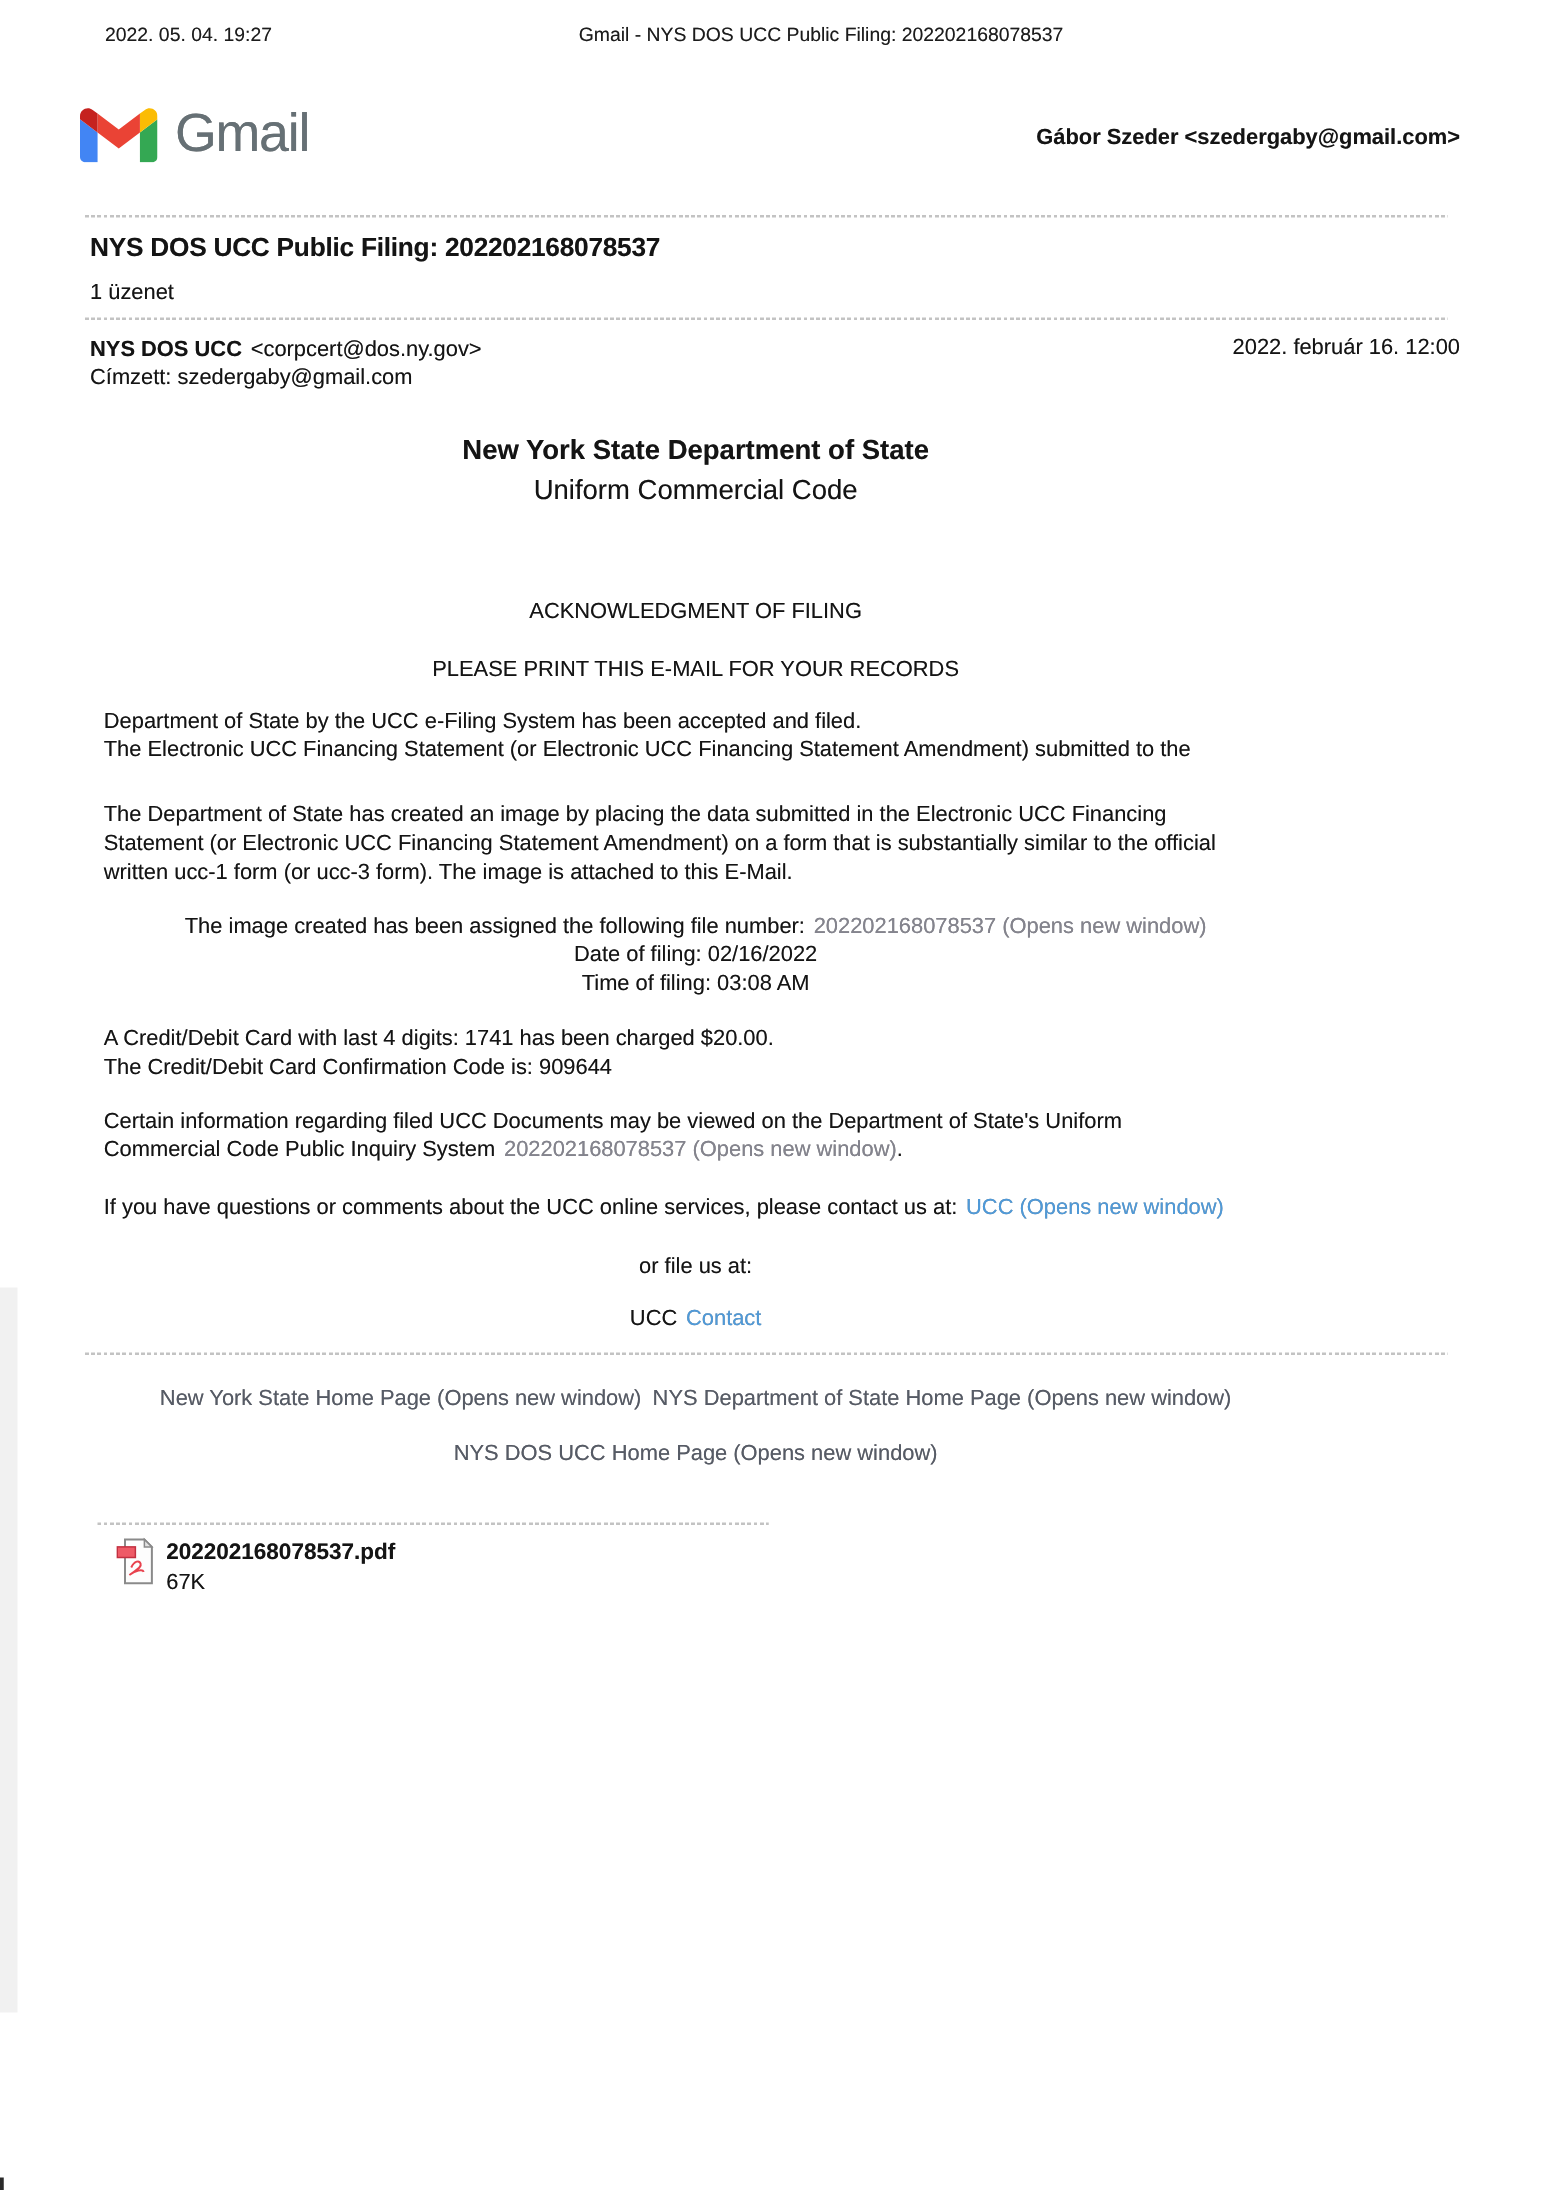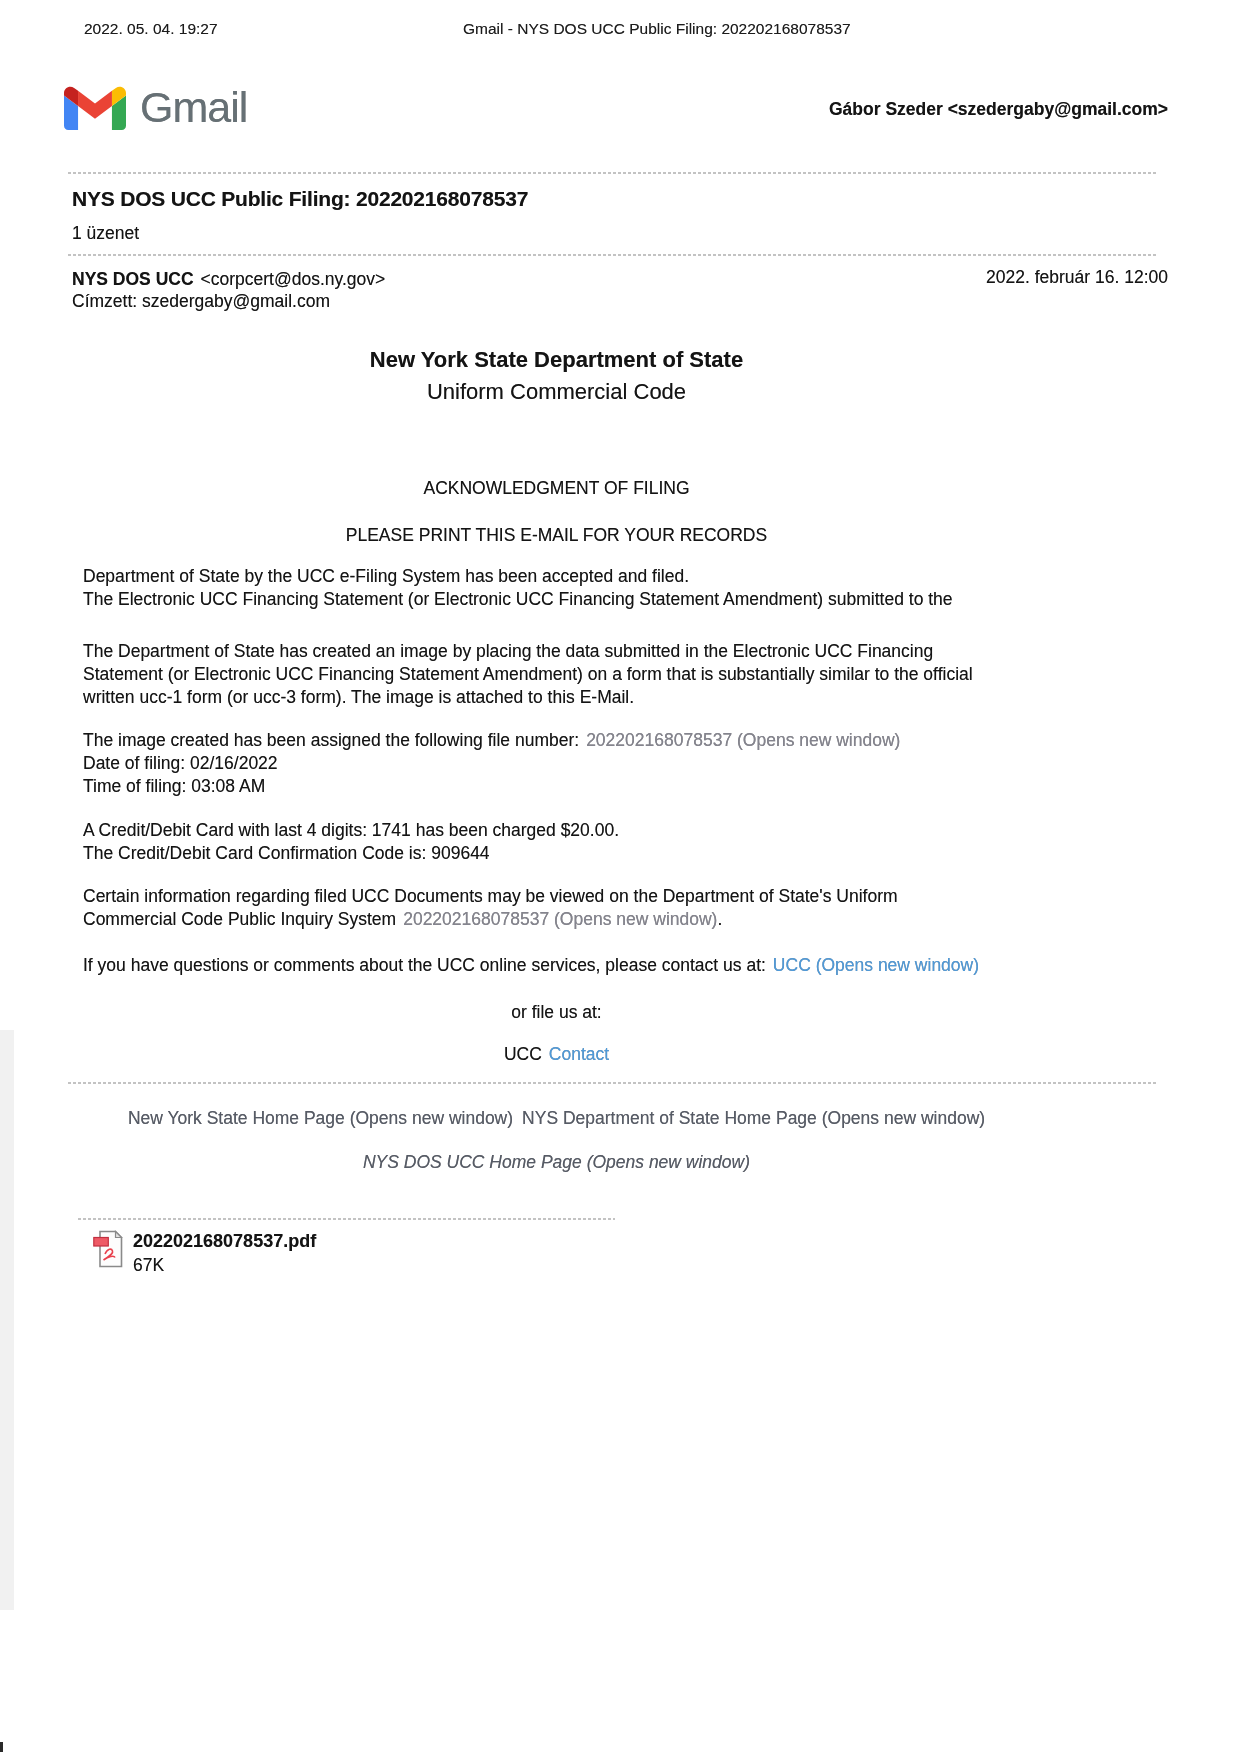--- a/index.html
+++ b/index.html
@@ -33,33 +33,33 @@
   .recipient{left:72px;top:291px;font-size:17.5px;}
   
   .bodyline{left:83px;width:947px;font-size:17.5px;line-height:23px;text-align:left;}
   .centered{text-align:center;}
   .org-title{top:347px;font-size:22px;font-weight:bold;line-height:26px;}
   .org-subtitle{top:379px;font-size:22px;line-height:26px;}
   .ack{top:477px;}
   .notice{top:524px;}
   .p1{top:565px;}
   .p2{top:640px;}
-  .p3{top:729px;}
+  .p3{top:729px;text-align:center;}
   .p4{top:819px;}
   .p5{top:885px;}
   .p6{top:954px;}
   .or-write{top:1001px;}
   .ucc-contact{top:1043px;}
   .muted-link{color:#84848e;}
   .blue-link{color:#4e9ada;}
   .ml{margin-left:7px;}
   .ml9{margin-left:9px;}
   
   .footer1{top:1107px;color:#565b66;}
-  .footer2{top:1151px;color:#565b66;font-style:italic;}
+  .footer2{top:1151px;color:#565b66;}
   
   .att-icon{left:93px;top:1230px;width:30px;height:38px;}
   .att-name{left:133px;top:1231px;font-size:18px;font-weight:bold;}
   .att-size{left:133px;top:1255px;font-size:17.5px;}
   
   .scan-band{left:0;top:1030px;width:14px;height:580px;background:#f1f1f1;}
   .scan-tick{left:0;top:1742px;width:3px;height:10px;background:#2a2a2a;}
 </style>
 </head>
 <body>

